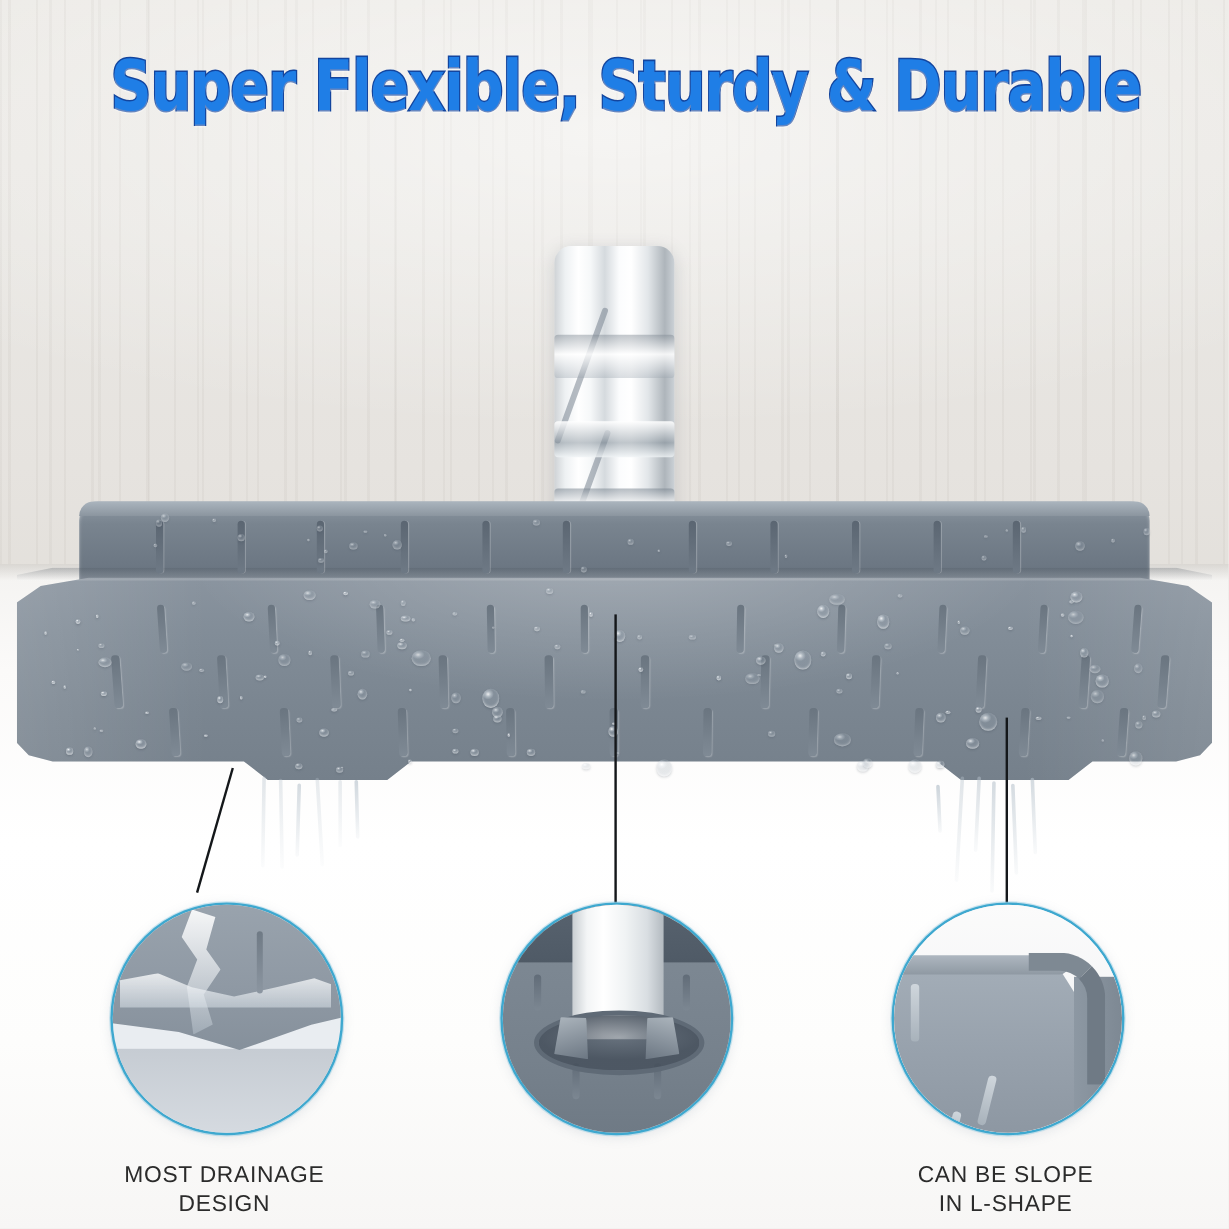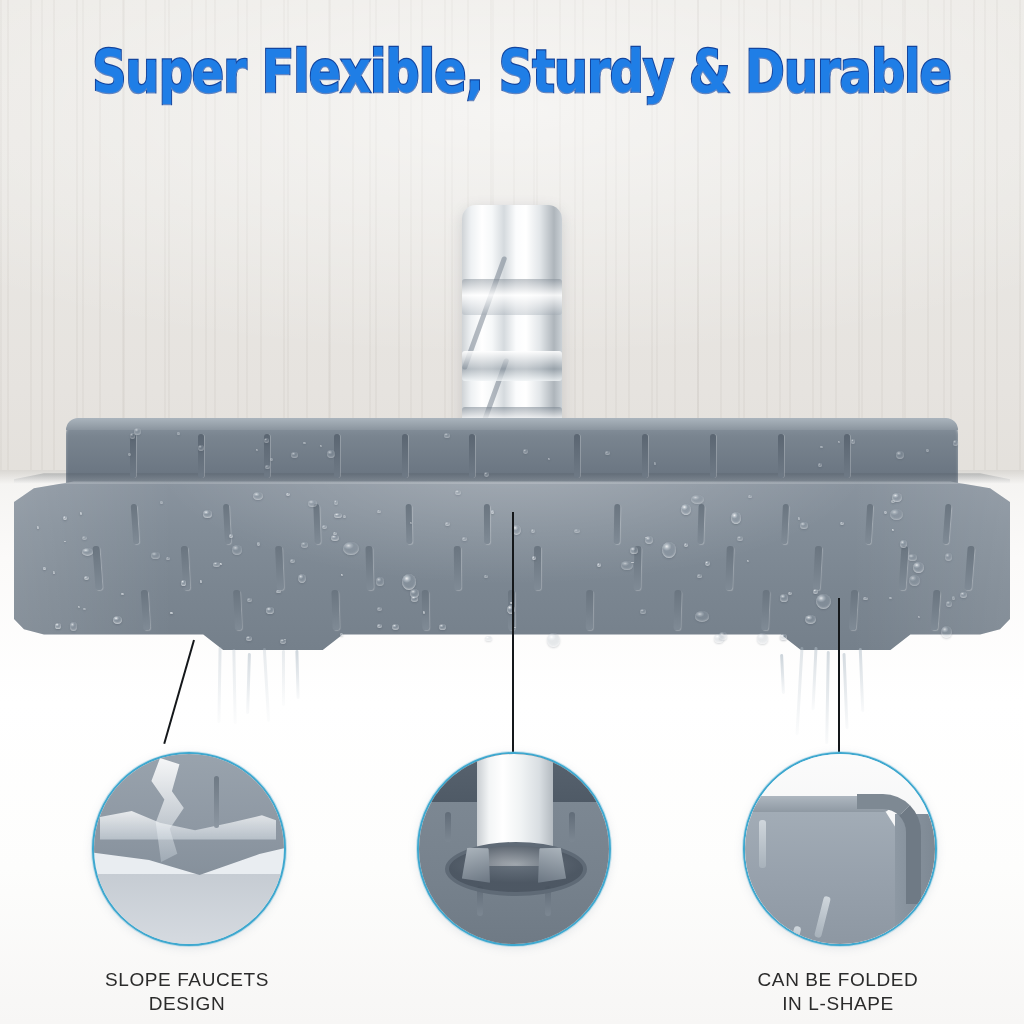--- a/index.html
+++ b/index.html
@@ -495,18 +495,18 @@
       <div class="c3-face"></div>
       <div class="c3-top"></div>
       <div class="c3-wall"></div>
       <div class="c3-fold"></div>
       <div class="c3-ridge" style="left:14px;top:66px;width:7px;height:48px;"></div>
       <div class="c3-ridge" style="left:74px;top:142px;width:7px;height:42px;transform:rotate(14deg);"></div>
       <div class="c3-ridge" style="left:46px;top:172px;width:7px;height:30px;transform:rotate(14deg);"></div>
     </div>
   </div>
 
-  <div class="caption" style="left:37px;top:968px;width:300px;">SLOPE FAUCETS
+  <div class="caption" style="left:37px;top:968px;width:300px;">MOST DRAINAGE
 DESIGN</div>
-  <div class="caption" style="left:688px;top:968px;width:300px;">CAN BE FOLDED
+  <div class="caption" style="left:688px;top:968px;width:300px;">CAN BE SLOPE
 IN L-SHAPE</div>
 
 </div>
 
 </body></html>

